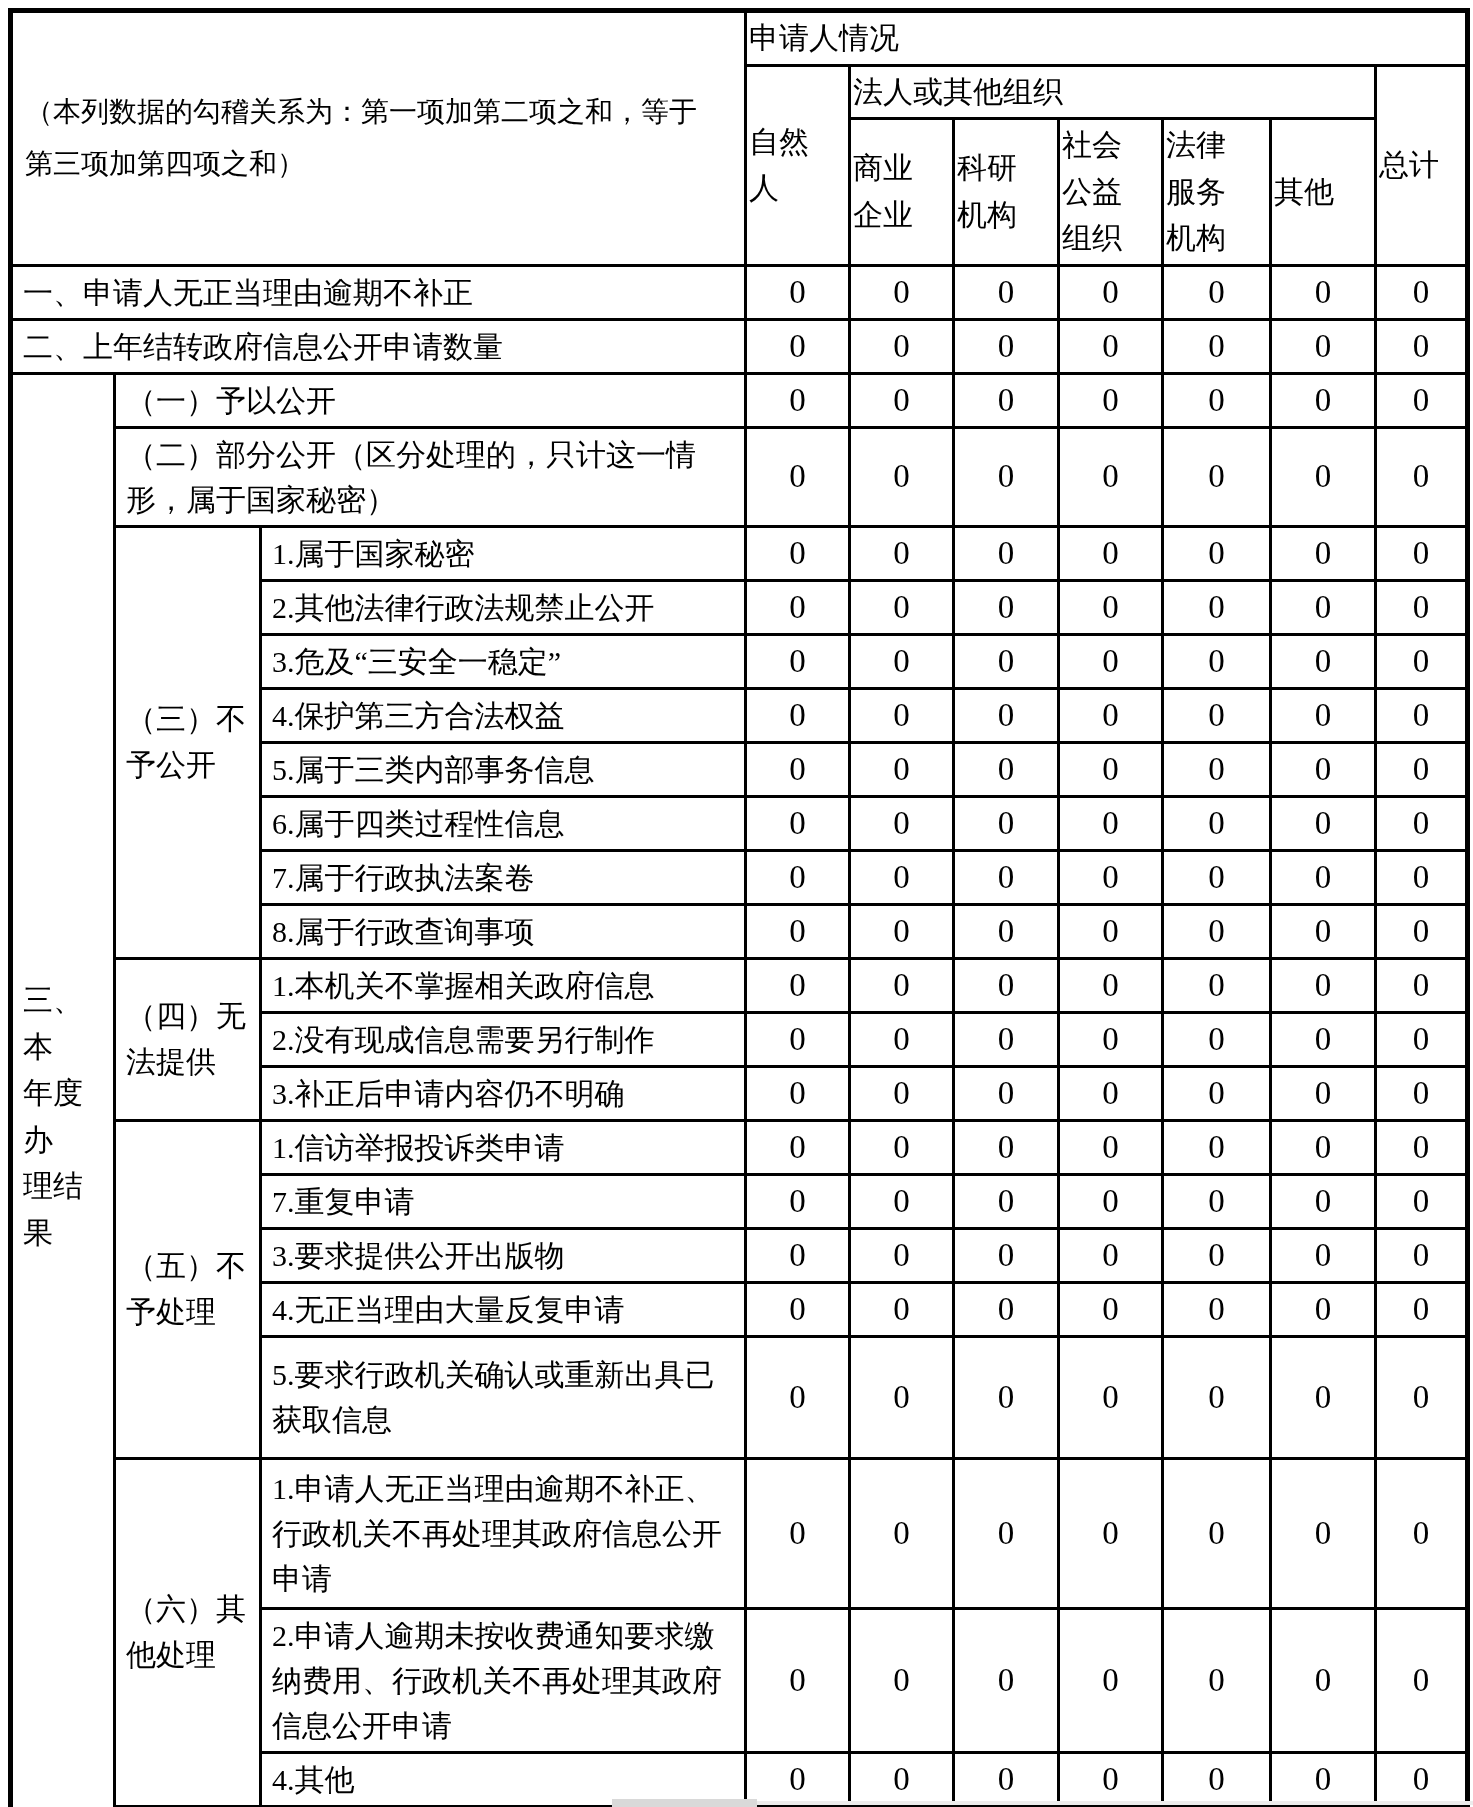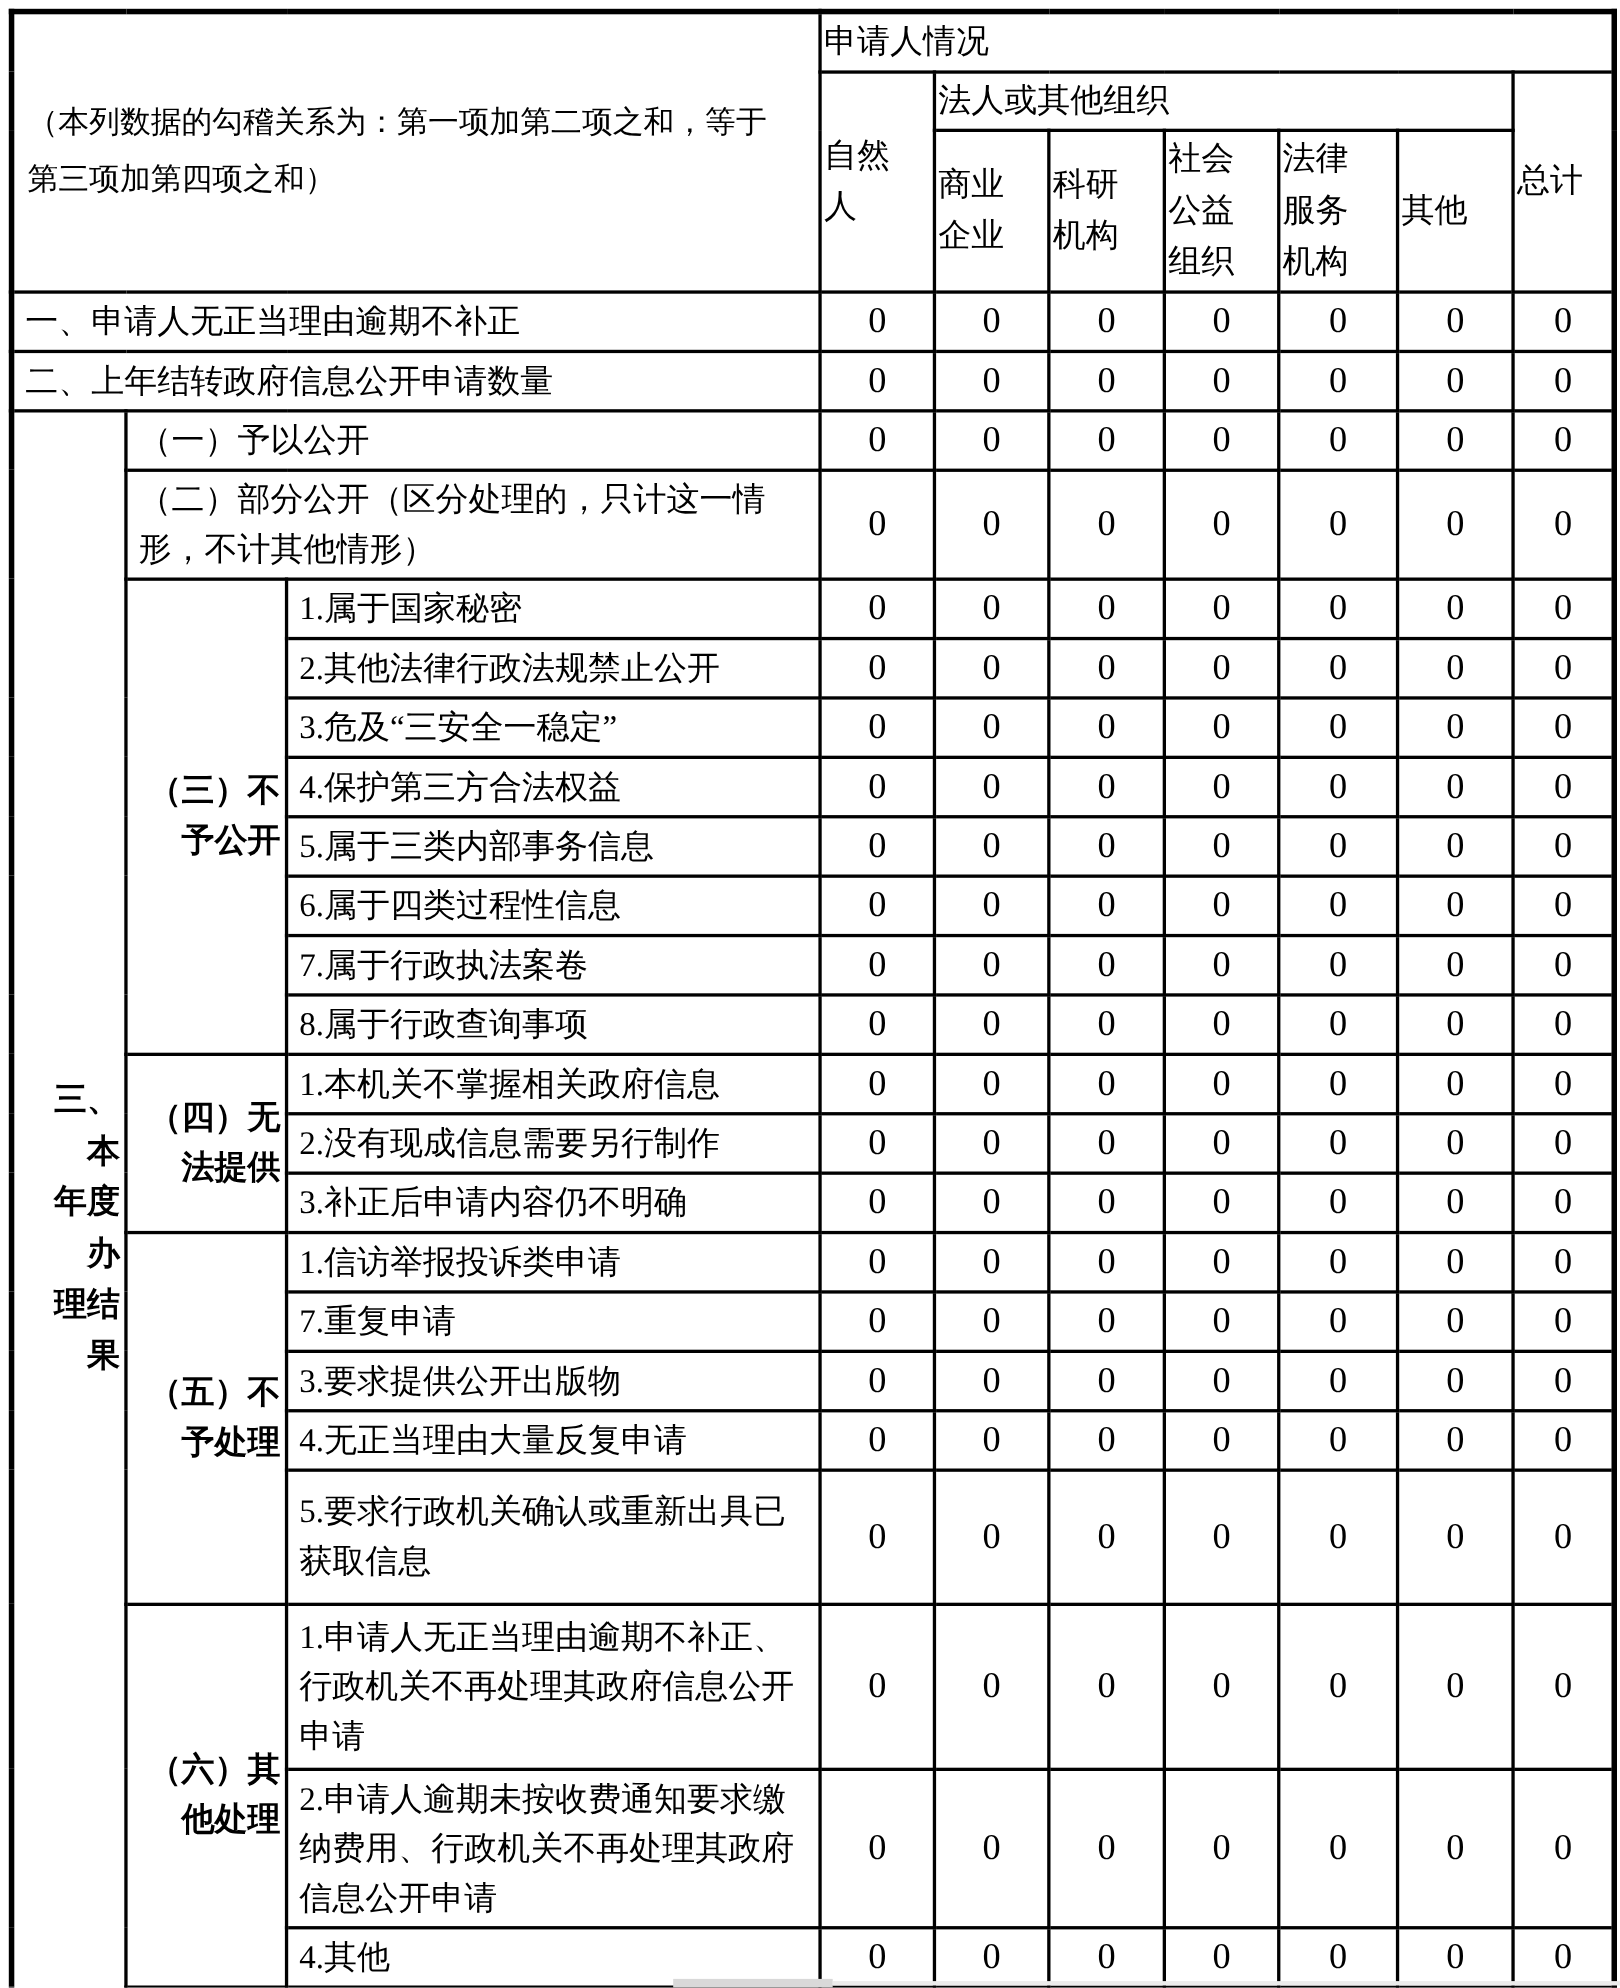--- a/index.html
+++ b/index.html
@@ -37,24 +37,23 @@
     padding:2px 2px;
   }
   .lbl {
     font-size:30px;
     text-align:left;
     padding:3px 10px;
     line-height:1.5;
   }
   .grp {
     font-size:30px;
-    text-align:right;
+    text-align:left;
     padding:3px 4px 3px 10px;
     line-height:1.55;
-    font-weight:bold;
   }
   .val {
     font-size:33px;
     text-align:center;
     padding:0;
   }
   
   .hr1{height:50px}.hr2{height:48px}.hr3{height:146px}
   .h45{height:45px}.h48{height:48px}.h49{height:49px}.h50{height:50px}
   .h97{height:97px}.h122{height:122px}.h135{height:135px}.h150{height:150px}
@@ -138,21 +137,21 @@
       <td class="lbl" colspan="2">（一）予以公开</td>
     <td class="val">0</td>
           <td class="val">0</td>
           <td class="val">0</td>
           <td class="val">0</td>
           <td class="val">0</td>
           <td class="val">0</td>
           <td class="val">0</td>
         </tr>
     <tr class="h97">
-      <td class="lbl" colspan="2">（二）部分公开（区分处理的，只计这一情形，不计其他情形）</td>
+      <td class="lbl" colspan="2">（二）部分公开（区分处理的，只计这一情形，属于国家秘密）</td>
     <td class="val">0</td>
           <td class="val">0</td>
           <td class="val">0</td>
           <td class="val">0</td>
           <td class="val">0</td>
           <td class="val">0</td>
           <td class="val">0</td>
         </tr>
     <tr class="h49">
       <td class="grp pre" rowspan="8">（三）不

